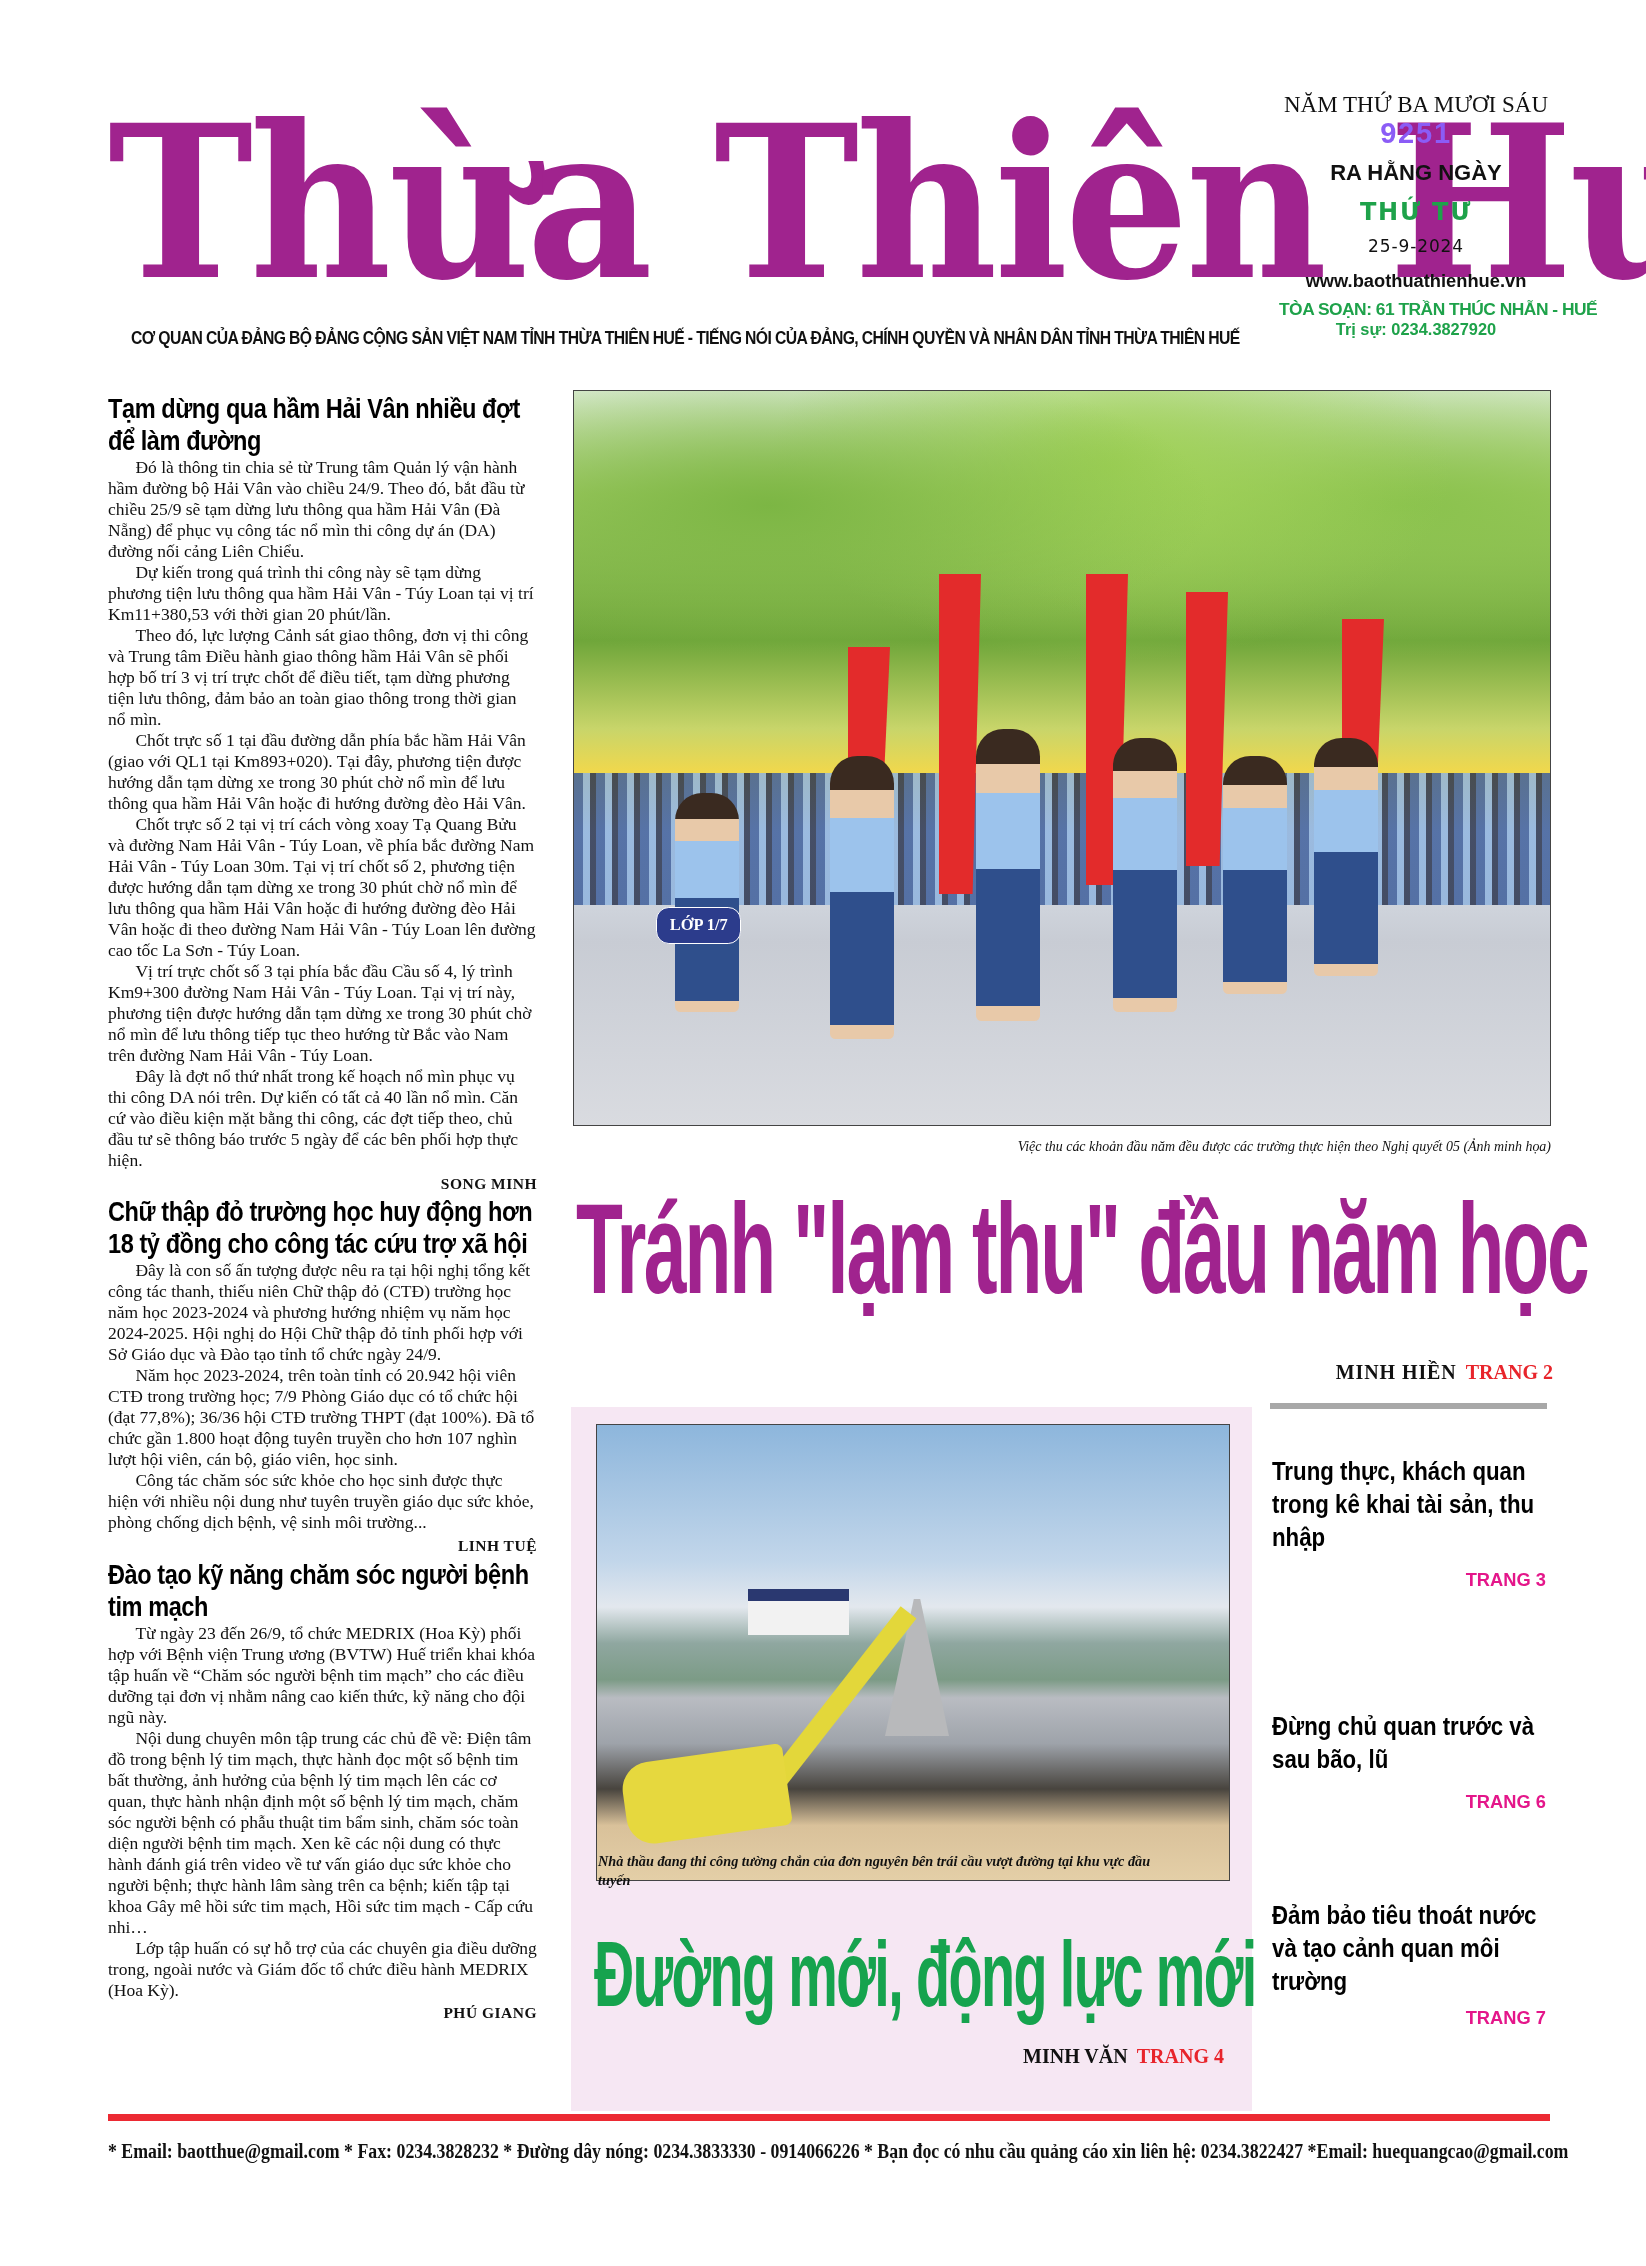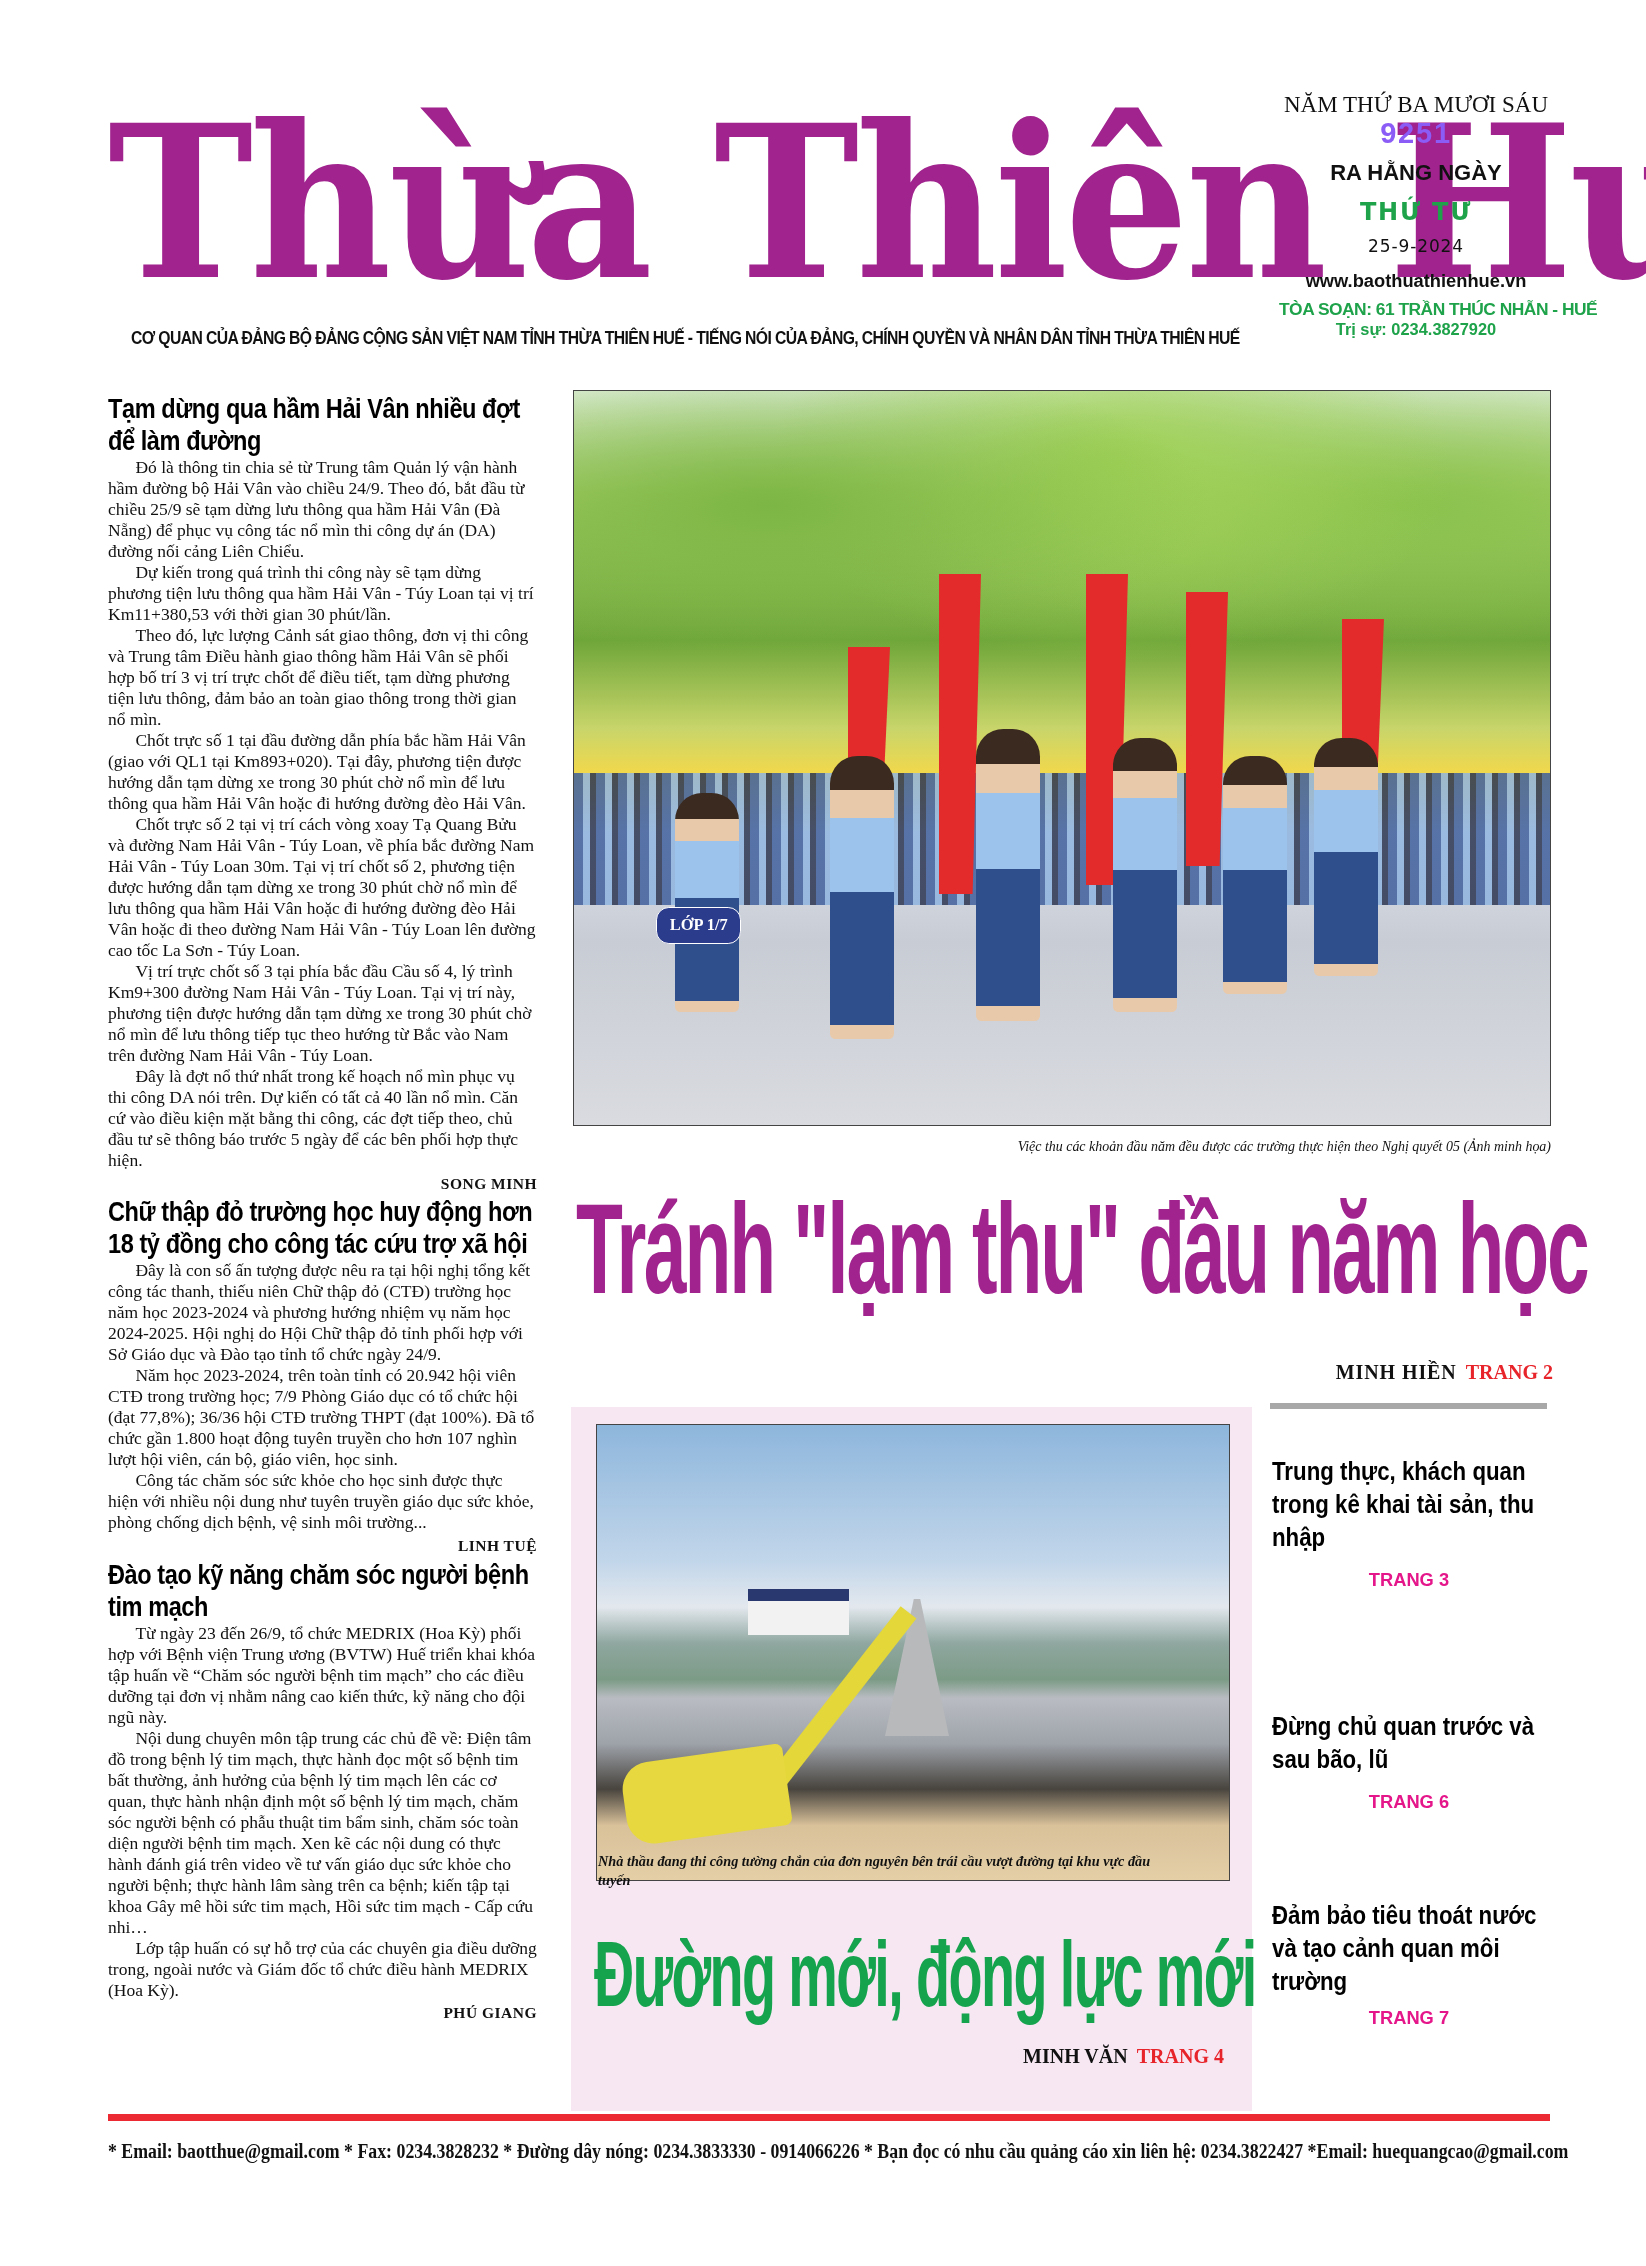--- a/index.html
+++ b/index.html
@@ -103,21 +103,21 @@
   .feature-byline .author { font-family: "Liberation Serif", serif; font-weight: 700; font-size: 20px; color: #111; text-align: center; }
   .feature-byline .page { font-family: "Liberation Serif", serif; font-weight: 700; font-size: 20px; color: #e8242b; margin-left: 9.1px; }
 
   
   .teaser { position: absolute; left: 1272px; width: 283px; }
   .teaser h3 {
     font-family: "Liberation Sans", sans-serif; font-weight: 900; font-size: 26.5px; line-height: 33px; color: #000;
     transform: scaleX(0.84); transform-origin: left top; width: 119%;
   }
   .teaser .kicker { font-family: "Liberation Serif", serif; font-weight: 700; font-size: 23px; line-height: 27.4px; color: #111; }
-  .teaser .page { font-family: "Liberation Sans", sans-serif; font-weight: 900; font-size: 18.3px; color: #e4168a; text-align: center; margin-top: 14.6px; padding-right: 9.1px; }
+  .teaser .page { font-family: "Liberation Sans", sans-serif; font-weight: 900; font-size: 18.3px; color: #e4168a; text-align: right; margin-top: 14.6px; padding-right: 9.1px; }
 
   
   .footer-rule { position: absolute; left: 108px; top: 2114px; width: 1442px; height: 7.3px; background: #ec2a33; }
   .footer-contact {
     position: absolute; left: 108px; top: 2140px; width: 1645px;
     font-family: "Liberation Serif", serif; font-weight: 700; font-size: 20px; white-space: nowrap; color: #111;
     transform: scaleX(0.89); transform-origin: left top;
   }
 </style>
 </head>
@@ -134,21 +134,21 @@
   <div class="date">25-9-2024</div>
   <div class="site">www.baothuathienhue.vn</div>
   <div class="office">TÒA SOẠN: 61 TRẦN THÚC NHẪN - HUẾ</div>
   <div class="phone">Trị sự: 0234.3827920</div>
 </div>
 
 <div class="left-col">
   <div class="article">
     <h2>Tạm dừng qua hầm Hải Vân nhiều đợt để làm đường</h2>
     <p>Đó là thông tin chia sẻ từ Trung tâm Quản lý vận hành hầm đường bộ Hải Vân vào chiều 24/9. Theo đó, bắt đầu từ chiều 25/9 sẽ tạm dừng lưu thông qua hầm Hải Vân (Đà Nẵng) để phục vụ công tác nổ mìn thi công dự án (DA) đường nối cảng Liên Chiểu.</p>
-    <p>Dự kiến trong quá trình thi công này sẽ tạm dừng phương tiện lưu thông qua hầm Hải Vân - Túy Loan tại vị trí Km11+380,53 với thời gian 30 phút/lần.</p>
+    <p>Dự kiến trong quá trình thi công này sẽ tạm dừng phương tiện lưu thông qua hầm Hải Vân - Túy Loan tại vị trí Km11+380,53 với thời gian 20 phút/lần.</p>
     <p>Theo đó, lực lượng Cảnh sát giao thông, đơn vị thi công và Trung tâm Điều hành giao thông hầm Hải Vân sẽ phối hợp bố trí 3 vị trí trực chốt để điều tiết, tạm dừng phương tiện lưu thông, đảm bảo an toàn giao thông trong thời gian nổ mìn.</p>
     <p>Chốt trực số 1 tại đầu đường dẫn phía bắc hầm Hải Vân (giao với QL1 tại Km893+020). Tại đây, phương tiện được hướng dẫn tạm dừng xe trong 30 phút chờ nổ mìn để lưu thông qua hầm Hải Vân hoặc đi hướng đường đèo Hải Vân.</p>
     <p>Chốt trực số 2 tại vị trí cách vòng xoay Tạ Quang Bửu và đường Nam Hải Vân - Túy Loan, về phía bắc đường Nam Hải Vân - Túy Loan 30m. Tại vị trí chốt số 2, phương tiện được hướng dẫn tạm dừng xe trong 30 phút chờ nổ mìn để lưu thông qua hầm Hải Vân hoặc đi hướng đường đèo Hải Vân hoặc đi theo đường Nam Hải Vân - Túy Loan lên đường cao tốc La Sơn - Túy Loan.</p>
     <p>Vị trí trực chốt số 3 tại phía bắc đầu Cầu số 4, lý trình Km9+300 đường Nam Hải Vân - Túy Loan. Tại vị trí này, phương tiện được hướng dẫn tạm dừng xe trong 30 phút chờ nổ mìn để lưu thông tiếp tục theo hướng từ Bắc vào Nam trên đường Nam Hải Vân - Túy Loan.</p>
     <p>Đây là đợt nổ thứ nhất trong kế hoạch nổ mìn phục vụ thi công DA nói trên. Dự kiến có tất cả 40 lần nổ mìn. Căn cứ vào điều kiện mặt bằng thi công, các đợt tiếp theo, chủ đầu tư sẽ thông báo trước 5 ngày để các bên phối hợp thực hiện.</p>
     <div class="byline">SONG MINH</div>
   </div>
   <div class="article">
     <h2>Chữ thập đỏ trường học huy động hơn 18 tỷ đồng cho công tác cứu trợ xã hội</h2>
     <p>Đây là con số ấn tượng được nêu ra tại hội nghị tổng kết công tác thanh, thiếu niên Chữ thập đỏ (CTĐ) trường học năm học 2023-2024 và phương hướng nhiệm vụ năm học 2024-2025. Hội nghị do Hội Chữ thập đỏ tỉnh phối hợp với Sở Giáo dục và Đào tạo tỉnh tổ chức ngày 24/9.</p>

